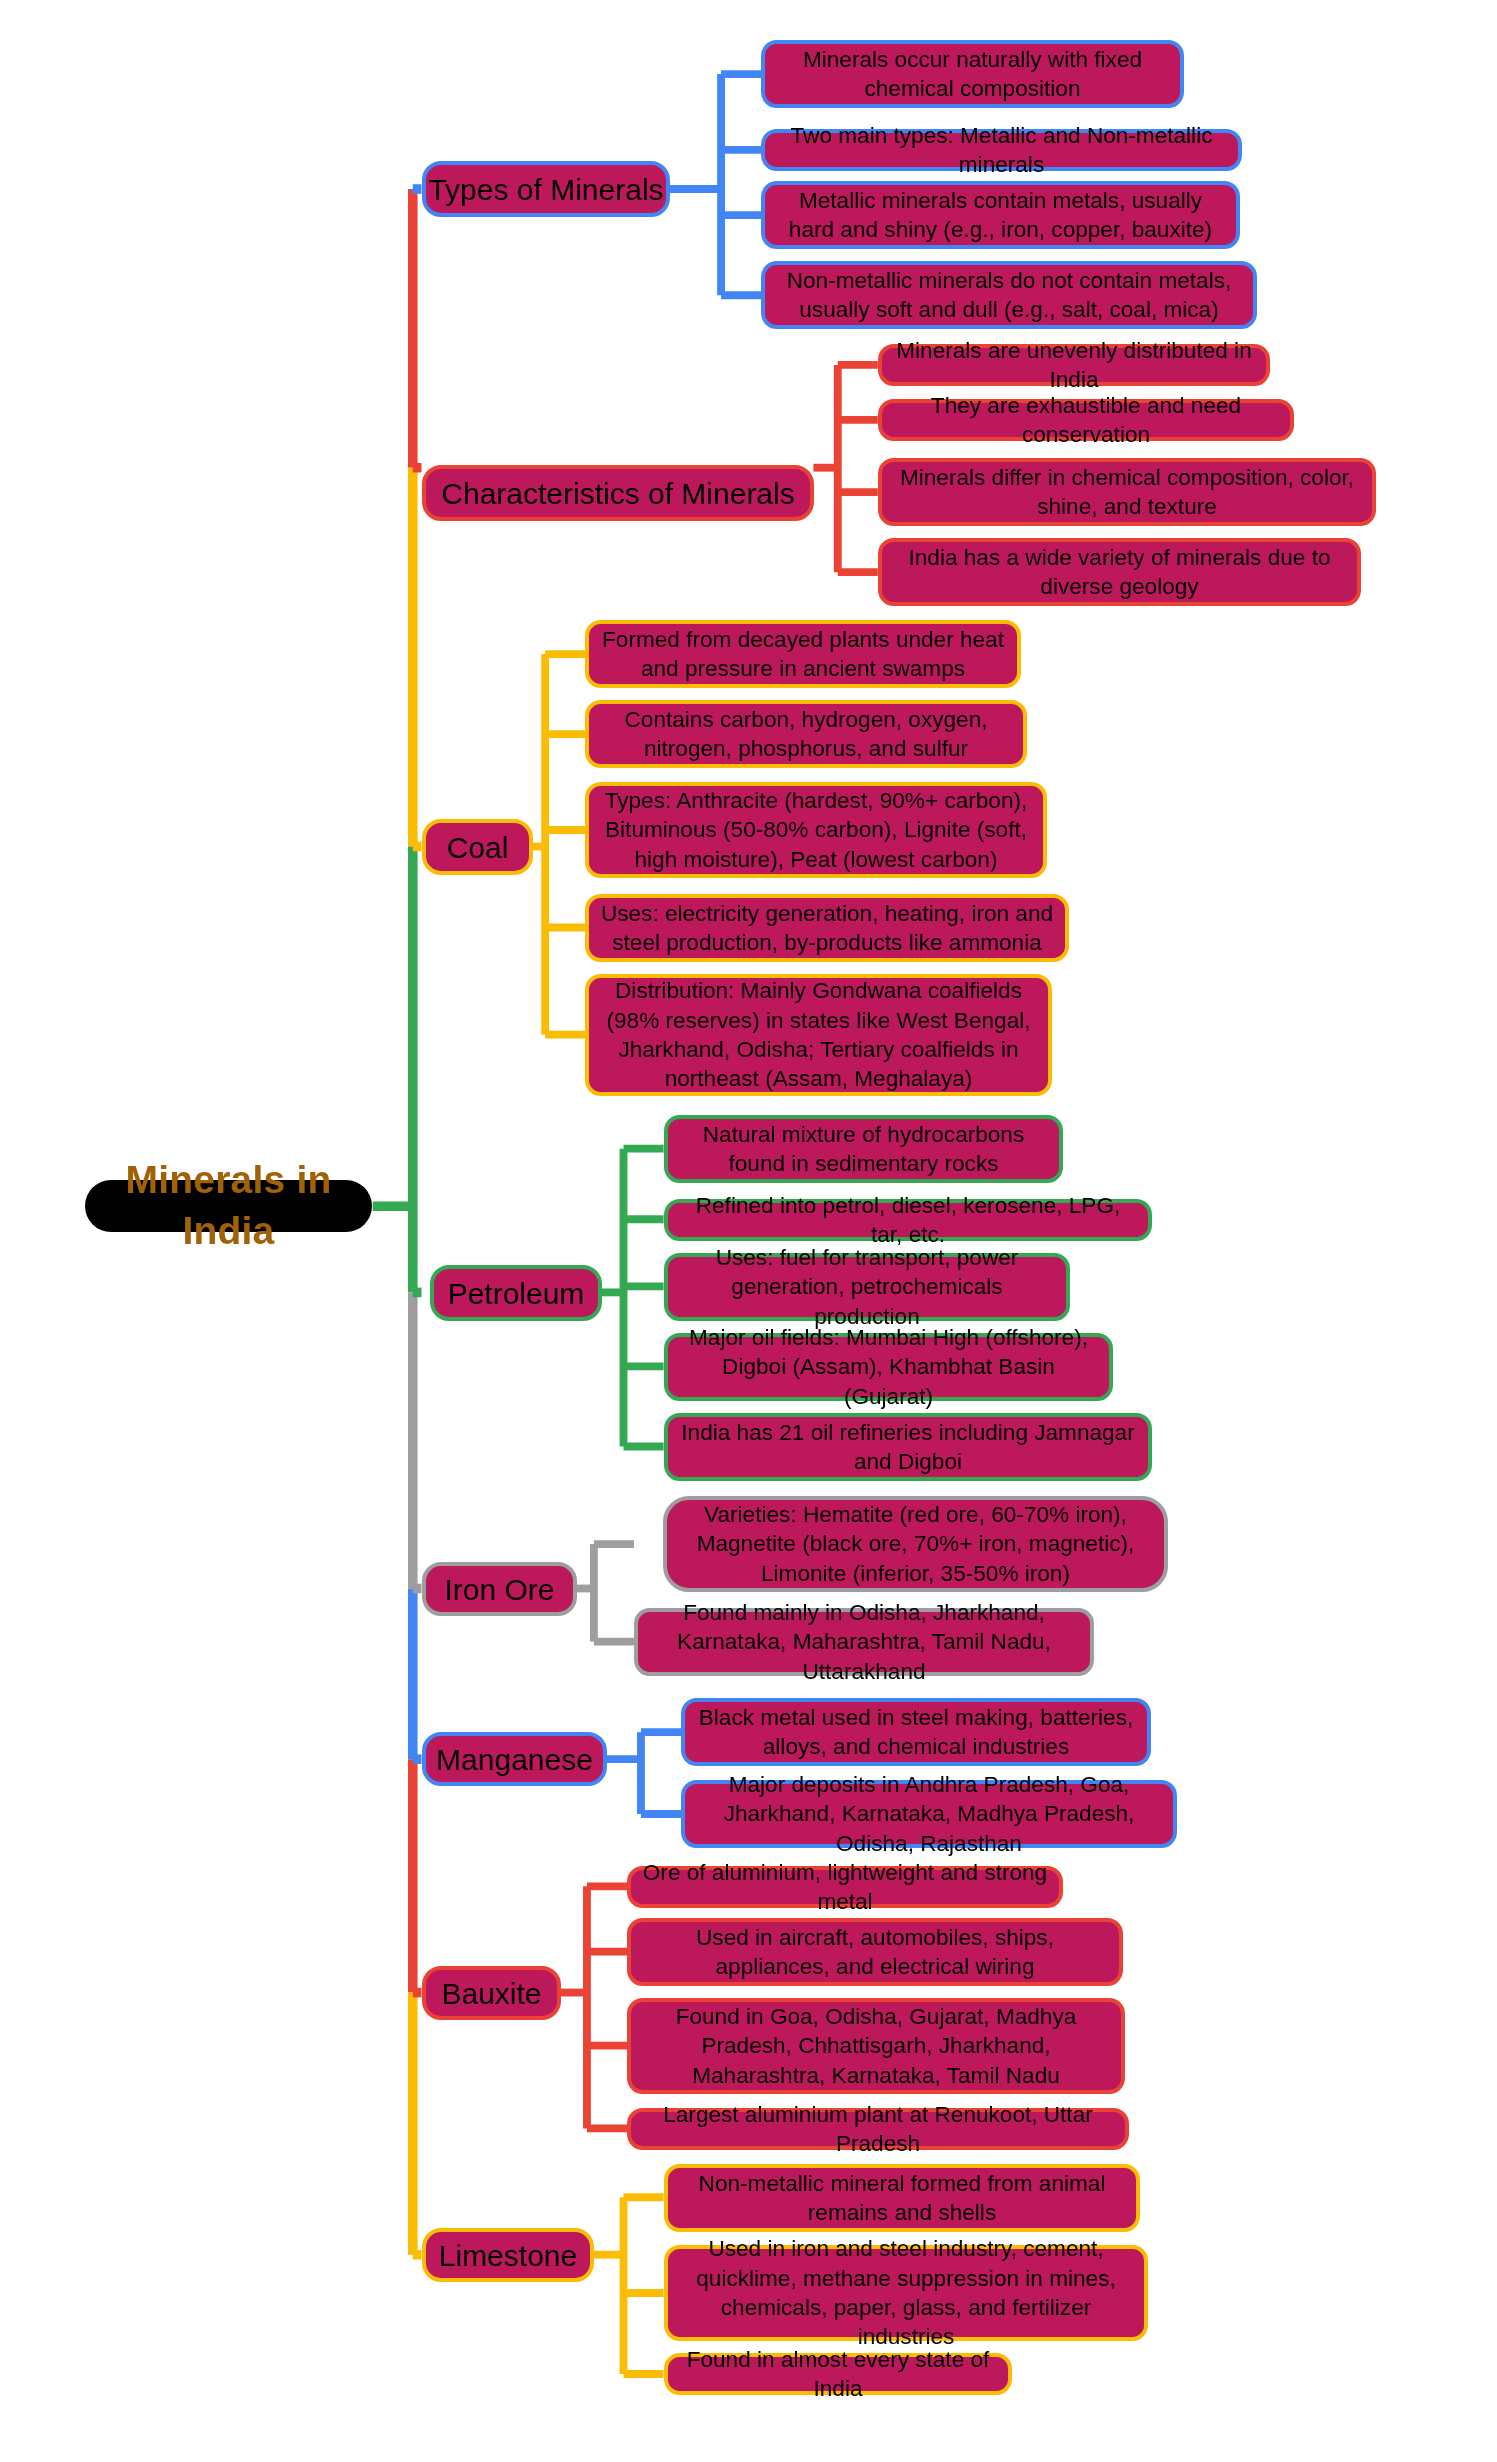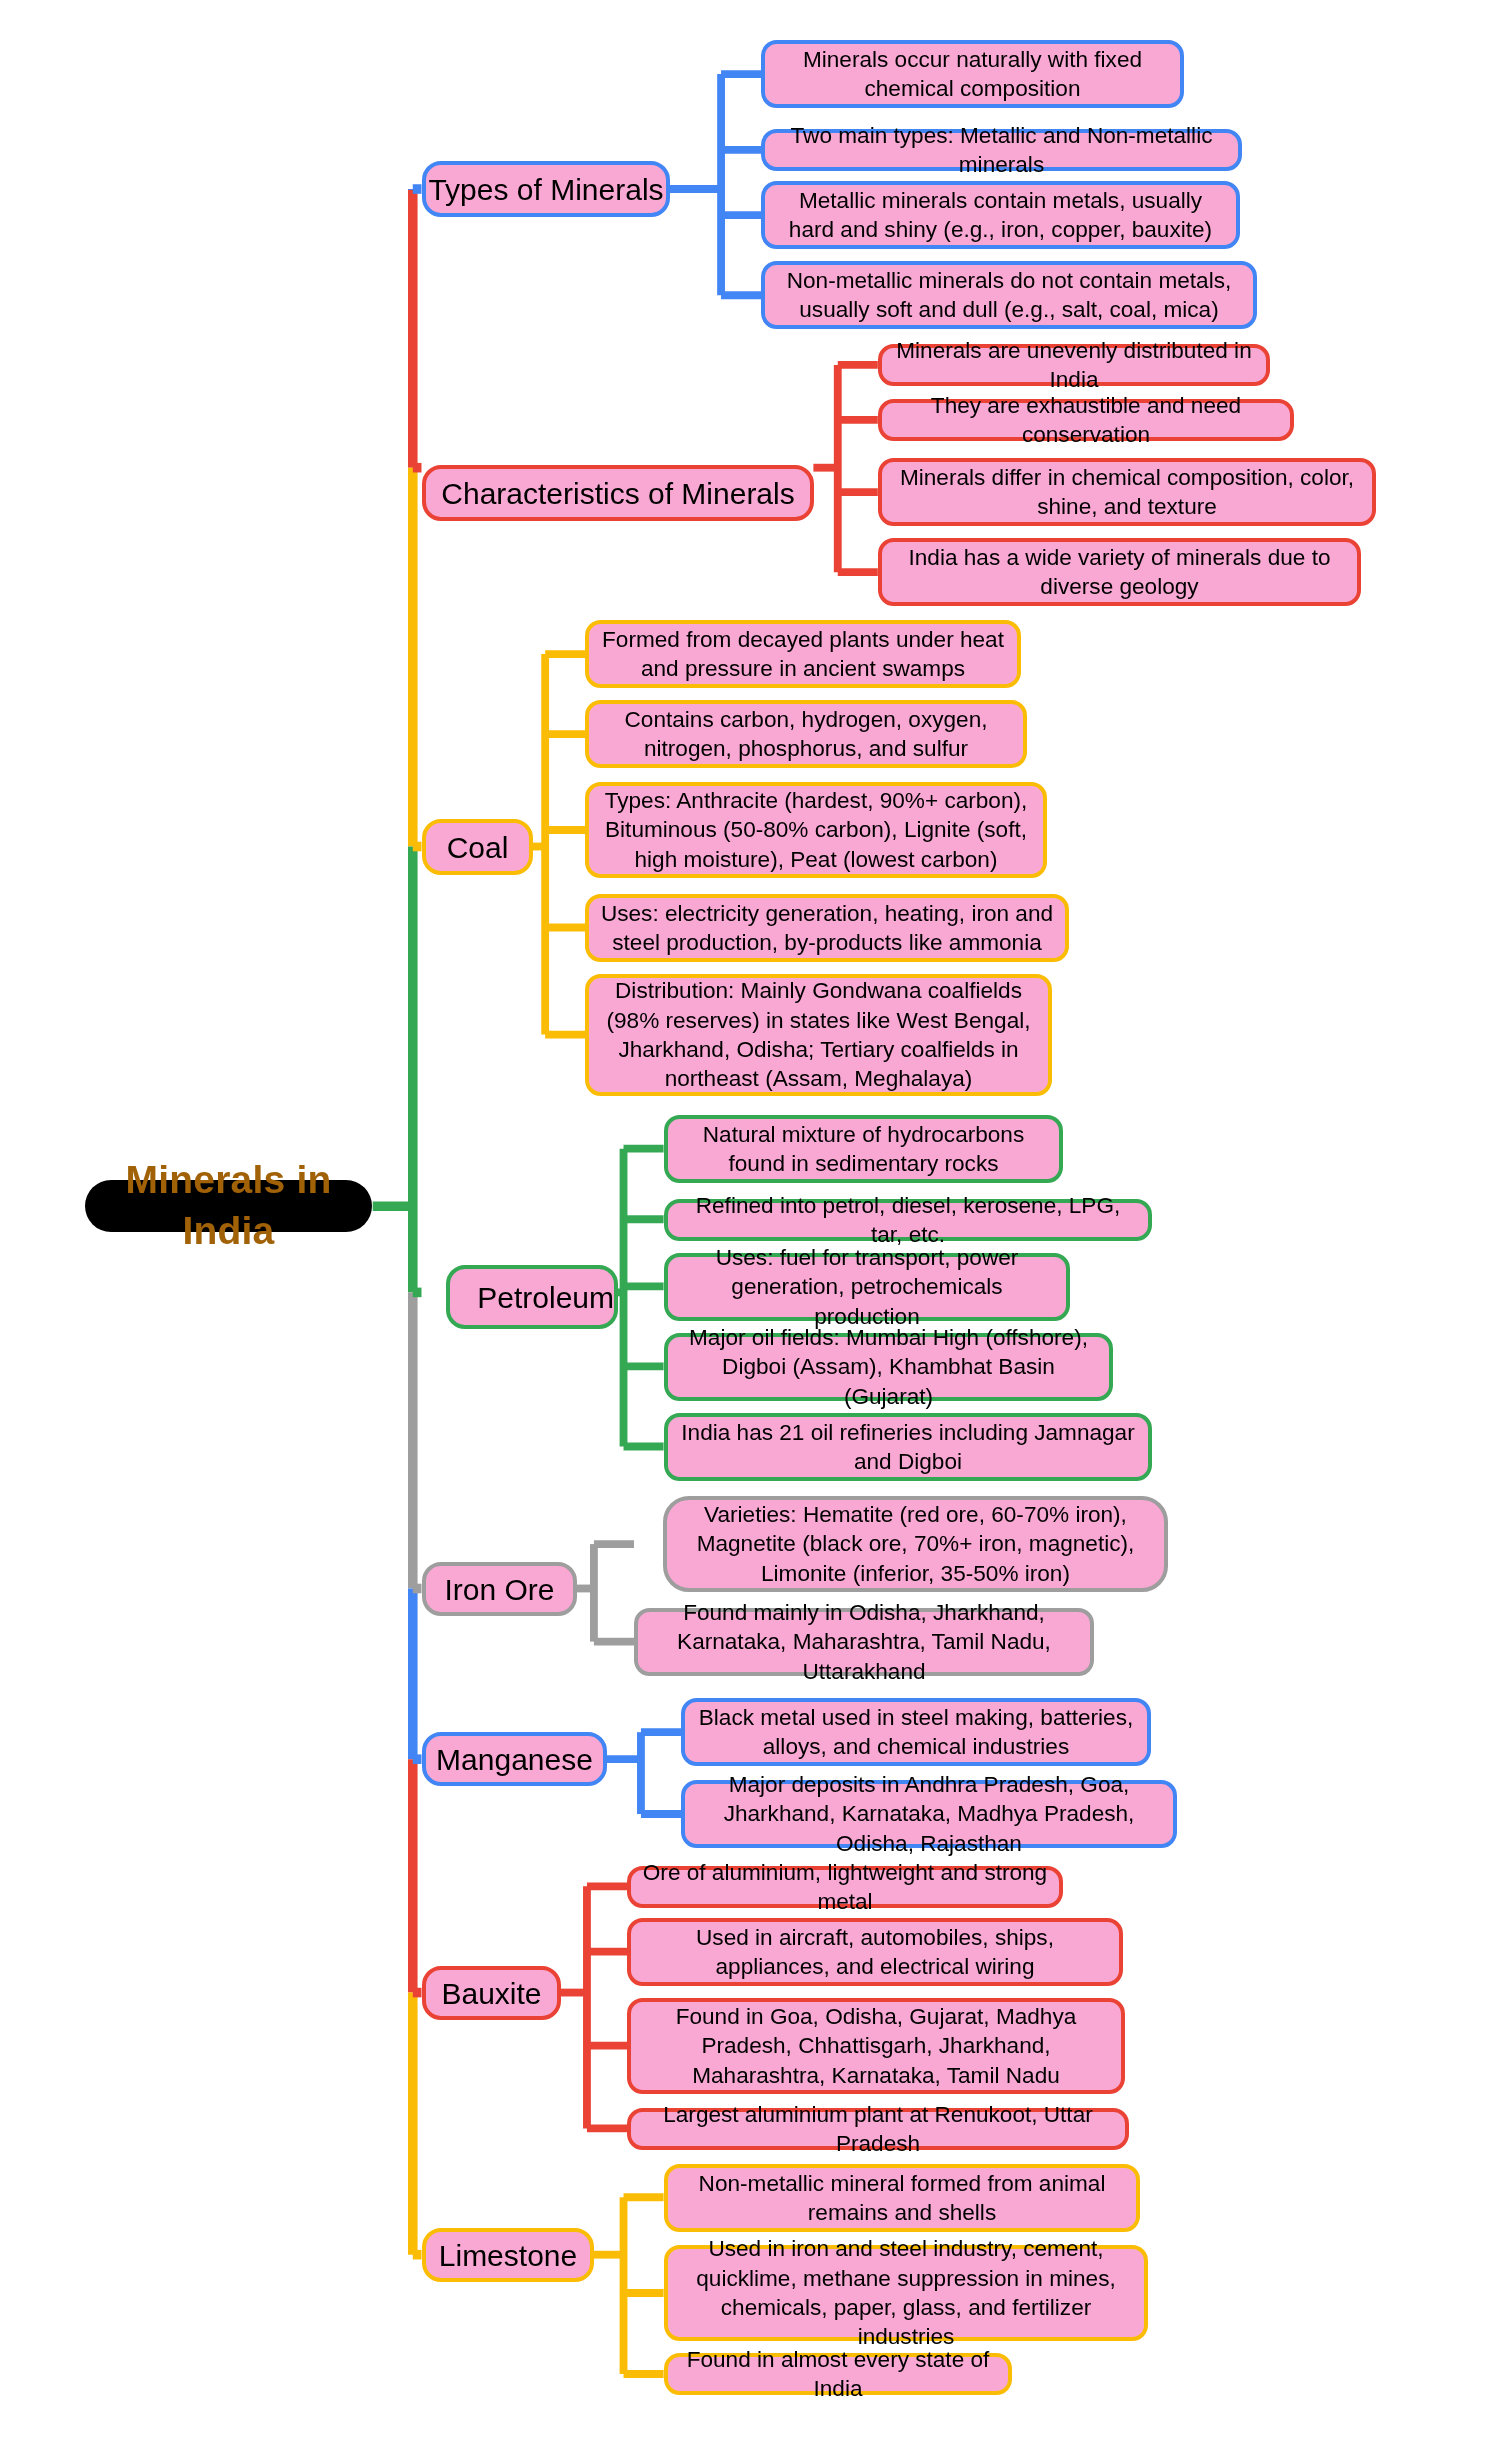--- a/index.html
+++ b/index.html
@@ -19,21 +19,21 @@
   #wires {
     position: absolute;
     left: 0; top: 0;
     width: 1497px;
     height: 2462px;
     pointer-events: none;
   }
   .node {
     position: absolute;
     box-sizing: border-box;
-    background: #f9a8d4;
+    background: #be185d;
     display: flex;
     align-items: center;
     justify-content: center;
     text-align: center;
     color: #000000;
     line-height: 1.30;
   }
   .root {
     background: #000000;
     color: #a16207;
@@ -192,21 +192,21 @@
       </div>
       <div class="node leaf" style="border-color: rgb(251, 188, 5); left: 585px; top: 782px; width: 462px; height: 96px;">
         <span>Types: Anthracite (hardest, 90%+ carbon), Bituminous (50-80% carbon), Lignite (soft, high moisture), Peat (lowest carbon)</span>
       </div>
       <div class="node leaf" style="border-color: rgb(251, 188, 5); left: 585px; top: 894px; width: 484px; height: 68px;">
         <span>Uses: electricity generation, heating, iron and steel production, by-products like ammonia</span>
       </div>
       <div class="node leaf" style="border-color: rgb(251, 188, 5); left: 585px; top: 974px; width: 467px; height: 122px;">
         <span>Distribution: Mainly Gondwana coalfields (98% reserves) in states like West Bengal, Jharkhand, Odisha; Tertiary coalfields in northeast (Assam, Meghalaya)</span>
       </div>
-      <div class="node branch" style="border-color: rgb(52, 168, 83); left: 446px; top: 1265px; width: 172px; height: 64px; justify-content: flex-end;">
+      <div class="node branch" style="border-color: rgb(52, 168, 83); left: 430px; top: 1265px; width: 172px; height: 56px;">
         <span>Petroleum</span>
       </div>
       <div class="node leaf" style="border-color: rgb(52, 168, 83); left: 664px; top: 1115px; width: 399px; height: 68px;">
         <span>Natural mixture of hydrocarbons found in sedimentary rocks</span>
       </div>
       <div class="node leaf" style="border-color: rgb(52, 168, 83); left: 664px; top: 1199px; width: 488px; height: 42px;">
         <span>Refined into petrol, diesel, kerosene, LPG, tar, etc.</span>
       </div>
       <div class="node leaf" style="border-color: rgb(52, 168, 83); left: 664px; top: 1253px; width: 406px; height: 68px;">
         <span>Uses: fuel for transport, power generation, petrochemicals production</span>

